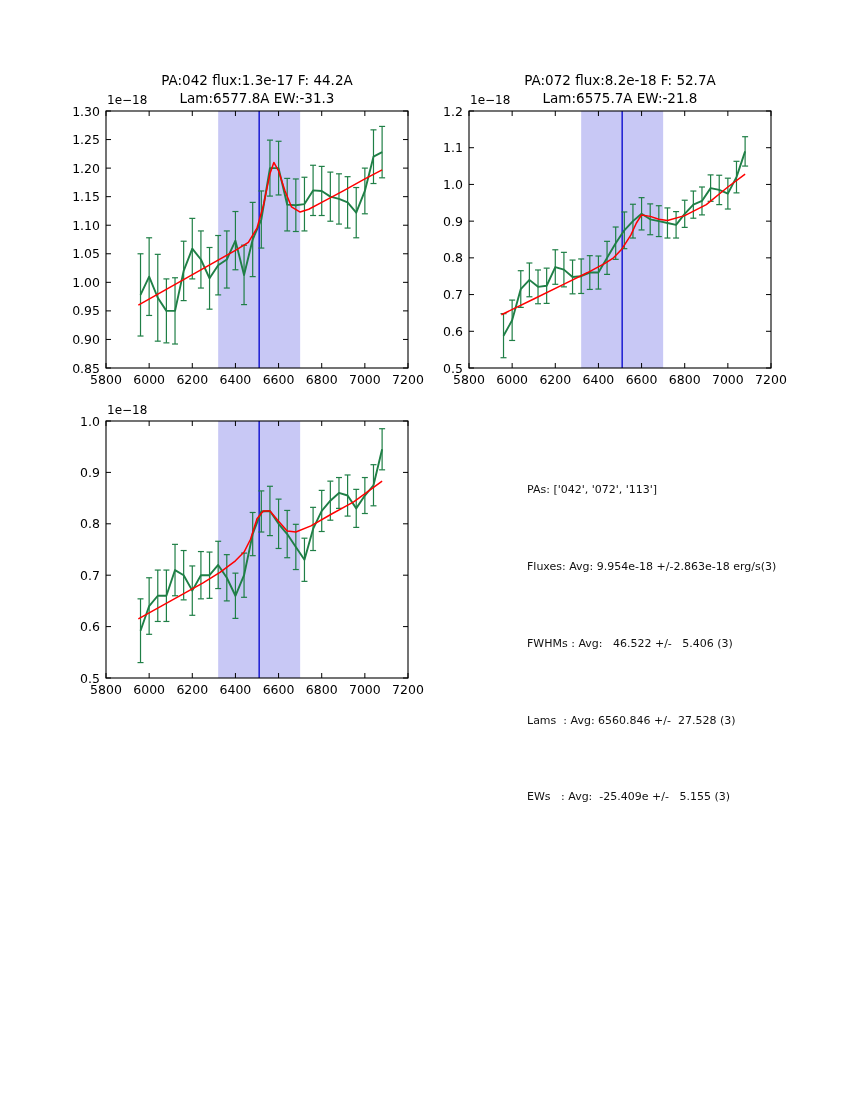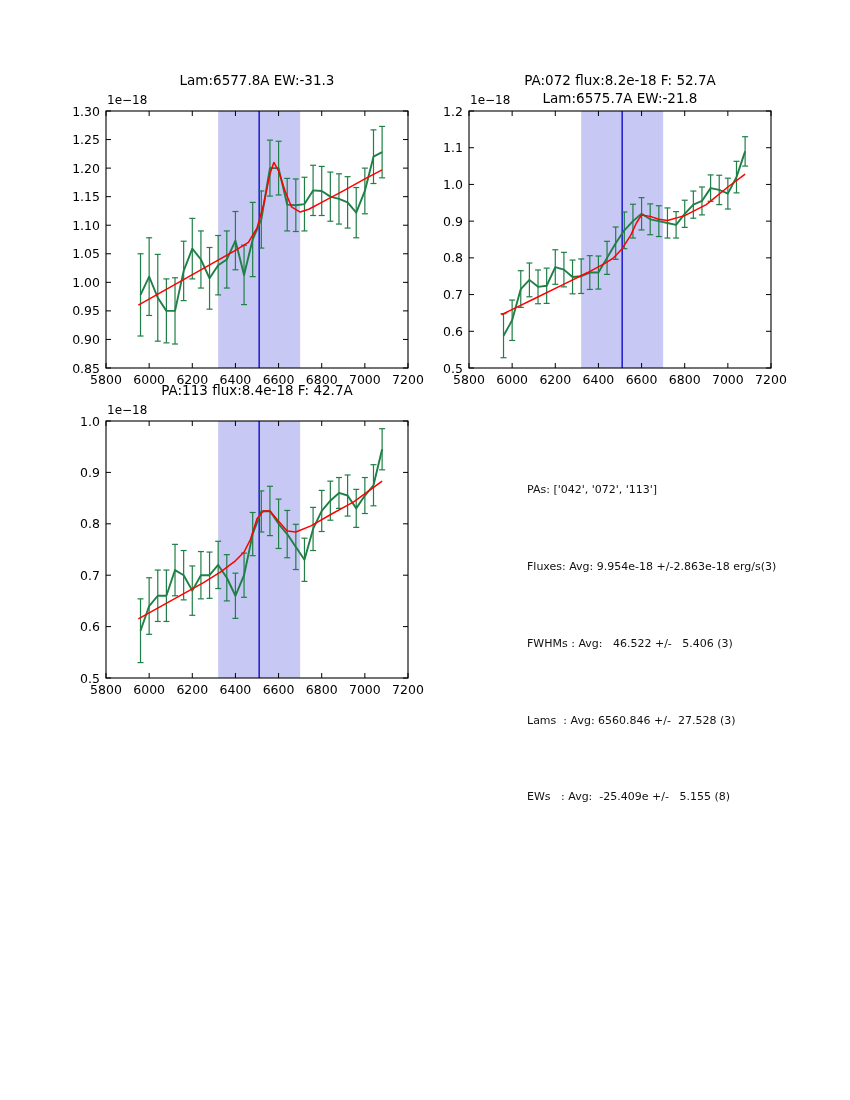--- a/index.html
+++ b/index.html
@@ -17,20 +17,21 @@
   #chart-1{left:415px;top:66px;}
   #chart-2{left:52px;top:376px;}
 </style>
 </head>
 <body>
 
 <div class="page">
 
   <section class="chart" id="chart-0">
     <div class="chart-title">
+      <div>PA:042 flux:1.3e-17 F: 44.2A</div>
       <div>Lam:6577.8A EW:-31.3</div>
     </div>
     <svg width="380" height="335">
         <rect x="166.17142857142858" y="45" width="81.97142857142859" height="257" fill="#c8c8f5"></rect>
         <line x1="207.15714285714284" y1="45" x2="207.15714285714284" y2="302" stroke="#0000cd" stroke-width="1.3"></line>
         <line x1="88.5142857142857" y1="187.77777777777774" x2="88.5142857142857" y2="270.0177777777777" stroke="#1f7f46" stroke-width="1.2"></line>
         <line x1="85.5142857142857" y1="187.77777777777774" x2="91.5142857142857" y2="187.77777777777774" stroke="#1f7f46" stroke-width="1.2"></line>
         <line x1="85.5142857142857" y1="270.0177777777777" x2="91.5142857142857" y2="270.0177777777777" stroke="#1f7f46" stroke-width="1.2"></line>
         <line x1="97.14285714285714" y1="171.78666666666663" x2="97.14285714285714" y2="249.4577777777778" stroke="#1f7f46" stroke-width="1.2"></line>
         <line x1="94.14285714285714" y1="171.78666666666663" x2="100.14285714285714" y2="171.78666666666663" stroke="#1f7f46" stroke-width="1.2"></line>
@@ -322,21 +323,20 @@
         <text class="tick" x="48" y="86.21428571428567" text-anchor="end">1.1</text>
         <line x1="54" y1="45" x2="59" y2="45" stroke="#000000"></line>
         <line x1="356" y1="45" x2="351" y2="45" stroke="#000000"></line>
         <text class="tick" x="48" y="49.5" text-anchor="end">1.2</text>
         <text class="offset" x="55" y="38">1e−18</text>
       </svg>
   </section>
 
   <section class="chart" id="chart-2">
     <div class="chart-title">
-      <div>PA:113 flux:8.4e-18 F: 42.7A</div>
     </div>
     <svg width="380" height="335">
         <rect x="166.17142857142858" y="45" width="81.97142857142859" height="257" fill="#c8c8f5"></rect>
         <line x1="207.15714285714284" y1="45" x2="207.15714285714284" y2="302" stroke="#0000cd" stroke-width="1.3"></line>
         <line x1="88.5142857142857" y1="222.84400000000005" x2="88.5142857142857" y2="286.58" stroke="#1f7f46" stroke-width="1.2"></line>
         <line x1="85.5142857142857" y1="222.84400000000005" x2="91.5142857142857" y2="222.84400000000005" stroke="#1f7f46" stroke-width="1.2"></line>
         <line x1="85.5142857142857" y1="286.58" x2="91.5142857142857" y2="286.58" stroke="#1f7f46" stroke-width="1.2"></line>
         <line x1="97.14285714285714" y1="201.76999999999998" x2="97.14285714285714" y2="258.31000000000006" stroke="#1f7f46" stroke-width="1.2"></line>
         <line x1="94.14285714285714" y1="201.76999999999998" x2="100.14285714285714" y2="201.76999999999998" stroke="#1f7f46" stroke-width="1.2"></line>
         <line x1="94.14285714285714" y1="258.31000000000006" x2="100.14285714285714" y2="258.31000000000006" stroke="#1f7f46" stroke-width="1.2"></line>
@@ -468,16 +468,16 @@
         <text class="tick" x="48" y="49.5" text-anchor="end">1.0</text>
         <text class="offset" x="55" y="38">1e−18</text>
       </svg>
   </section>
 
   <div class="stats">
     <div class="stats-line">PAs: ['042', '072', '113']</div>
     <div class="stats-line">Fluxes: Avg: 9.954e-18 +/-2.863e-18 erg/s(3)</div>
     <div class="stats-line">FWHMs : Avg:   46.522 +/-   5.406 (3)</div>
     <div class="stats-line">Lams  : Avg: 6560.846 +/-  27.528 (3)</div>
-    <div class="stats-line">EWs   : Avg:  -25.409e +/-   5.155 (8)</div>
+    <div class="stats-line">EWs   : Avg:  -25.409e +/-   5.155 (3)</div>
   </div>
 
 </div>
 
 </body></html>

